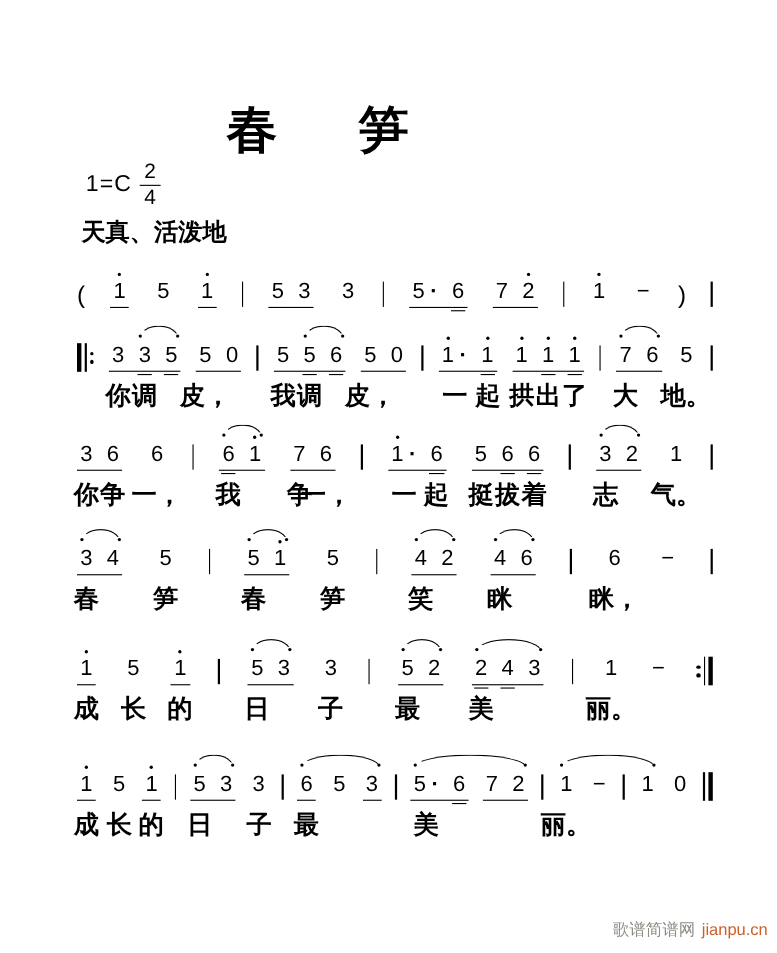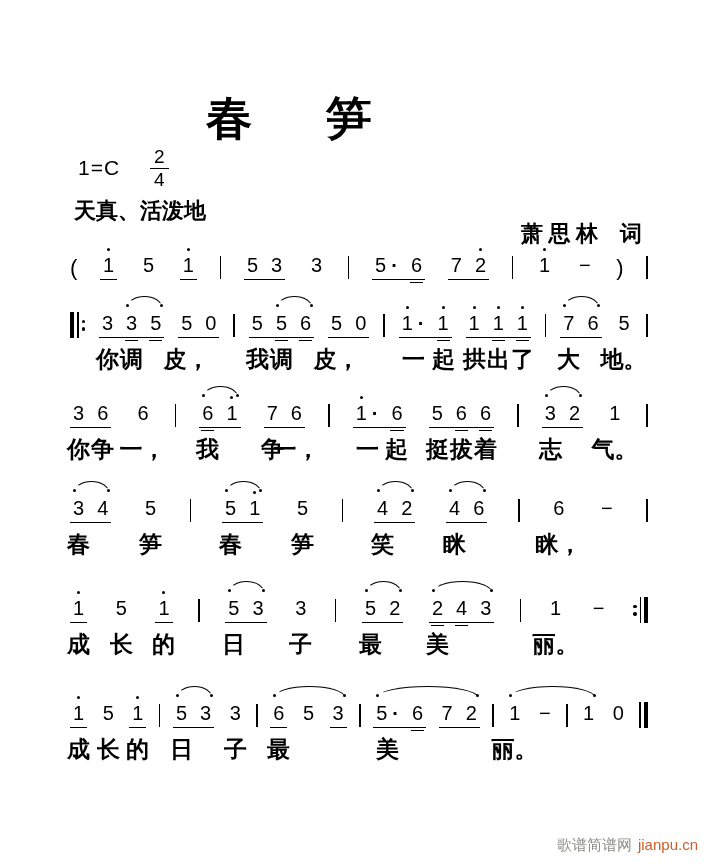--- a/index.html
+++ b/index.html
@@ -6,21 +6,21 @@
   body{
     width:706px;height:866px;position:relative;background:#fff;color:#000;
     font-family:"Liberation Sans",sans-serif;overflow:hidden;
   }
   
   .title-wrap{position:absolute;top:88px;left:0;width:578px;text-align:center;}
   .title{
     display:inline-block;font-family:"Liberation Serif",serif;font-weight:bold;
     font-size:46px;letter-spacing:1.6em;margin-right:-1.6em;white-space:pre;
   }
-  .key-block{position:absolute;left:78px;top:146px;display:flex;align-items:center;gap:30px;}
+  .key-block{position:absolute;left:78px;top:146px;display:flex;align-items:center;gap:7px;}
   .key{font-size:21px;letter-spacing:1px;}
   .meter{display:flex;flex-direction:column;align-items:center;font-size:19px;line-height:1.15;}
   .meter-top{padding:0 4px;}
   .meter-bot{border-top:1.5px solid #000;padding:0 4px;}
   .tempo{position:absolute;left:74px;top:196px;font-family:"Liberation Serif",serif;font-weight:bold;font-size:22px;}
   .credits{
     position:absolute;right:64px;top:154px;font-family:"Liberation Serif",serif;
     font-weight:bold;font-size:22px;line-height:1.45;white-space:pre;text-align:left;
   }
   
@@ -68,21 +68,20 @@
   <span class="key">1=C</span>
   <span class="meter">
     <span class="meter-top">2</span>
     <span class="meter-bot">4</span>
   </span>
 </div>
 
 <div class="tempo">天真、活泼地</div>
 
 <div class="credits">
-  <div>萧 思 林　词</div>
 </div>
 
 <div class="music">
     <div class="line line-0">
       <div class="notes-row">
         <span class="paren">(</span>
         <span class="group u1">
           <span class="note">
             <span class="digit">1</span>
             <span class="hd"></span>

